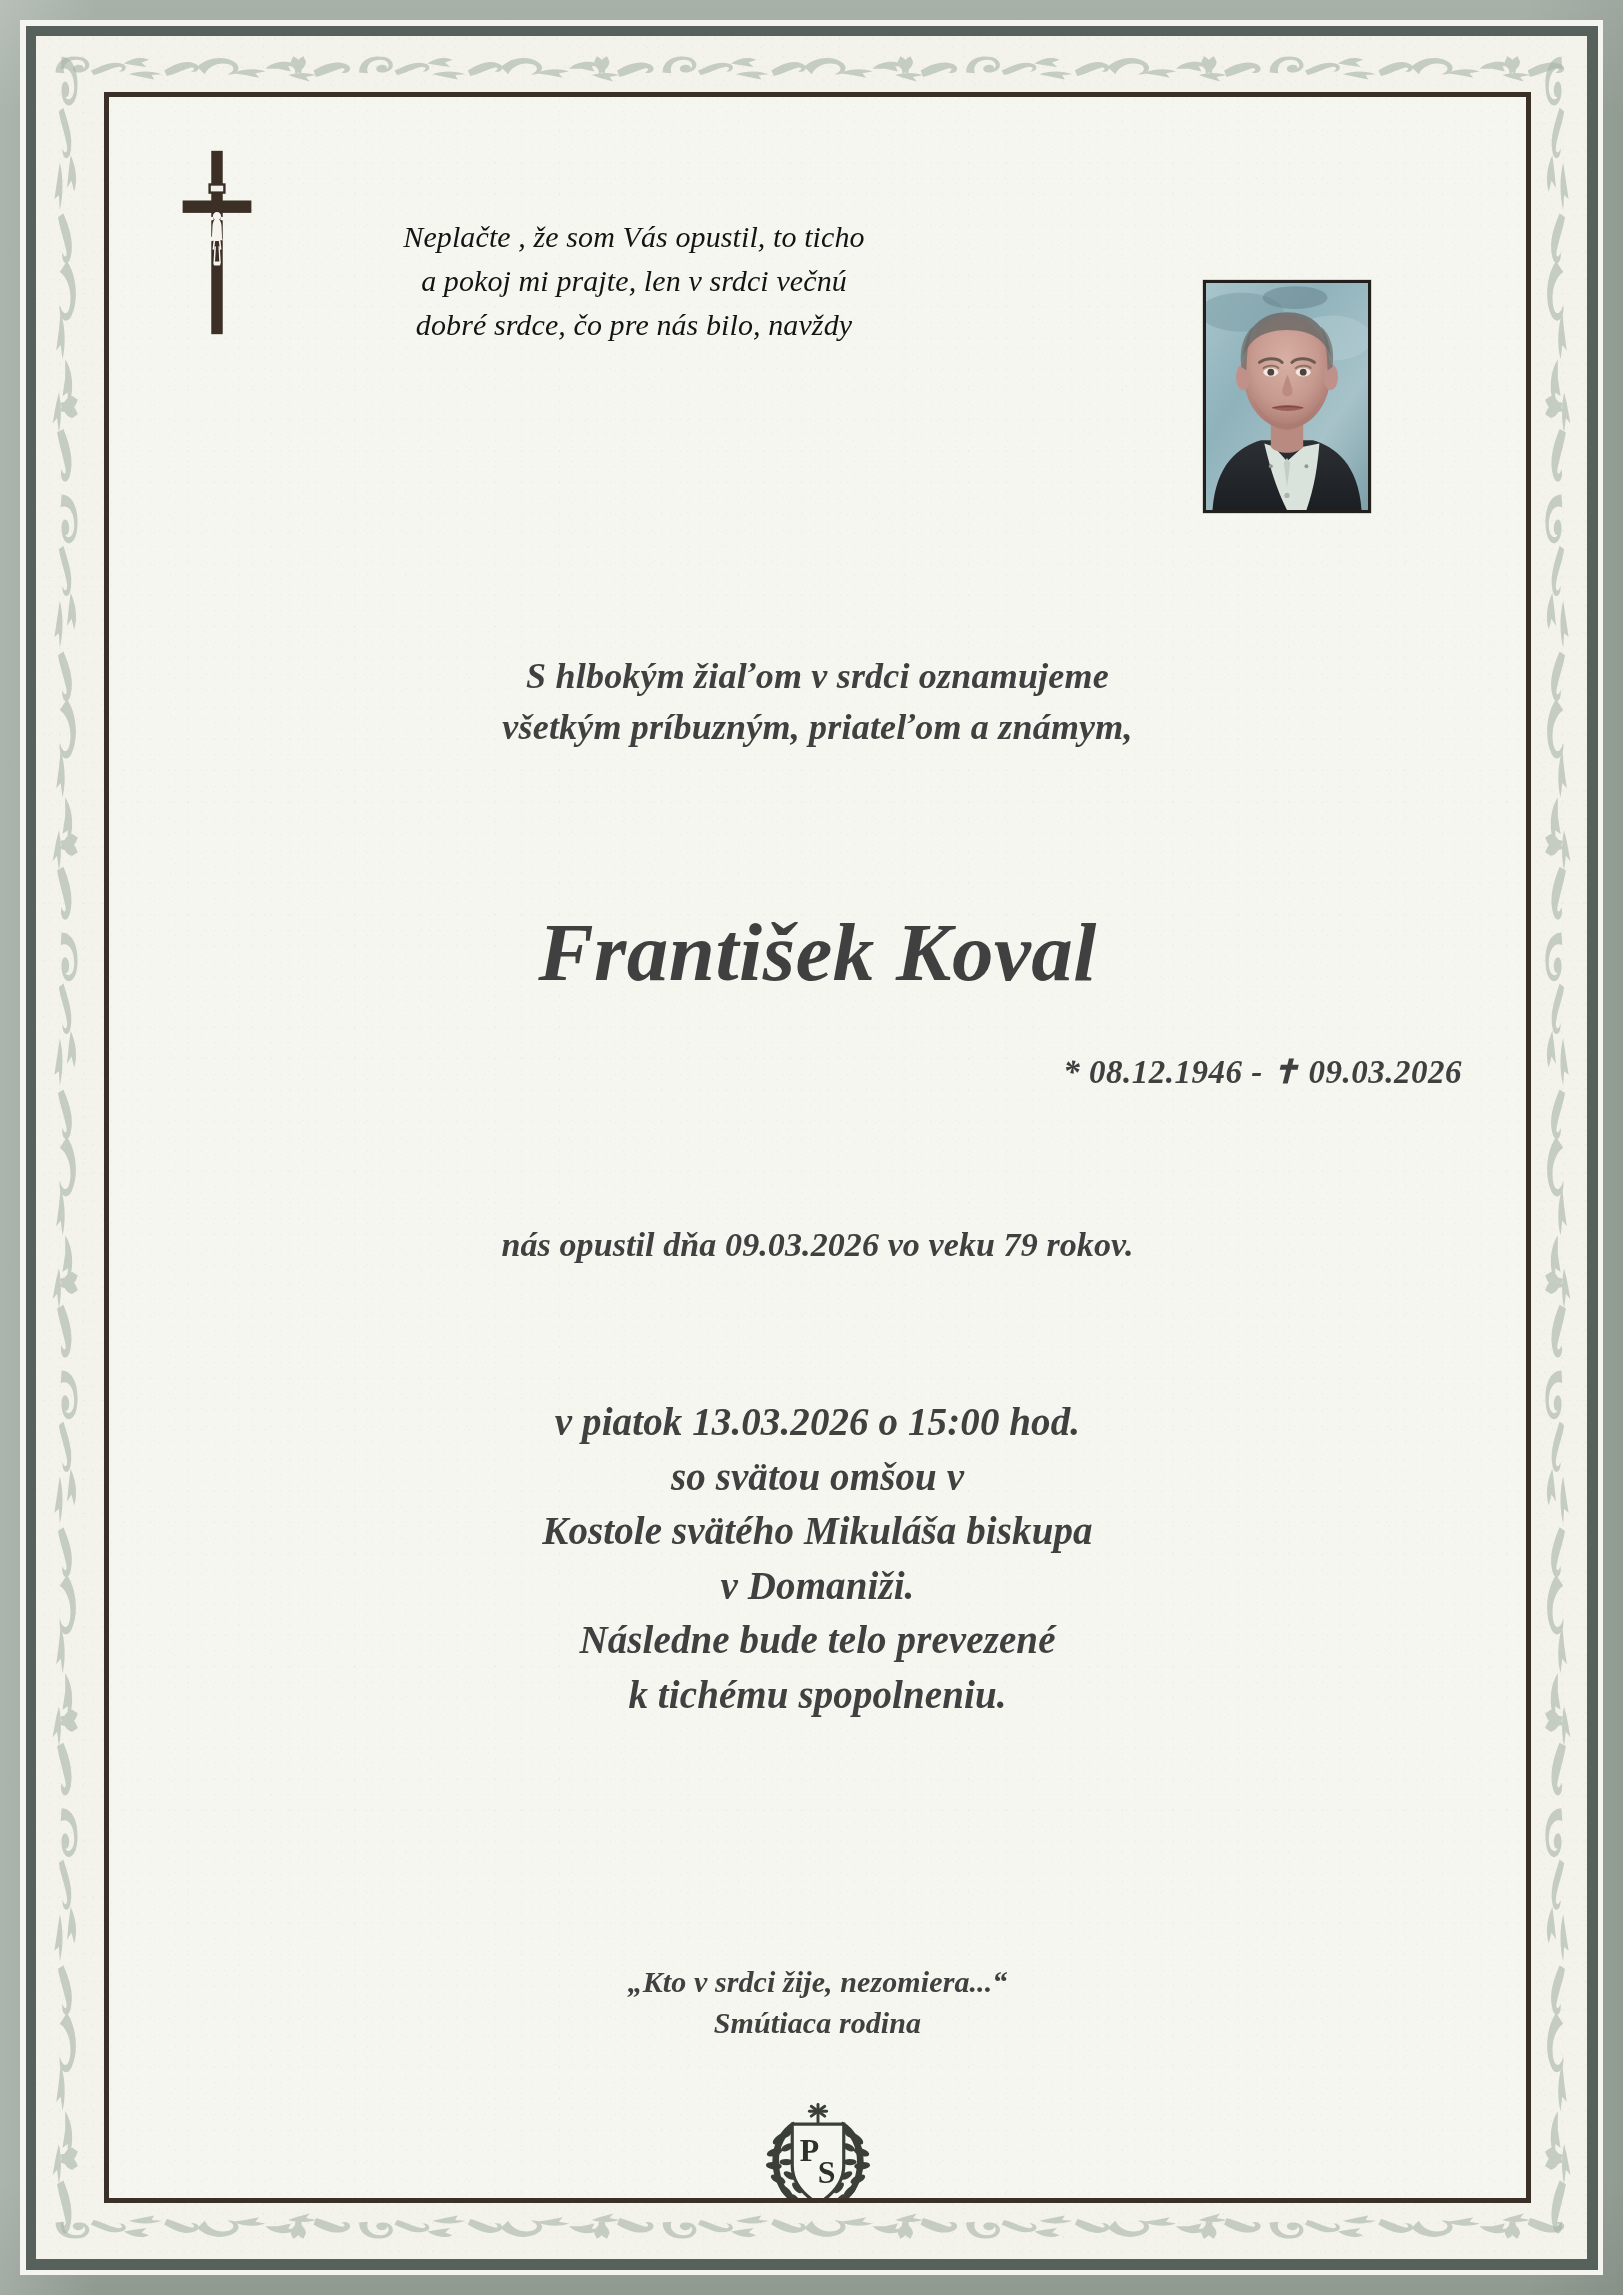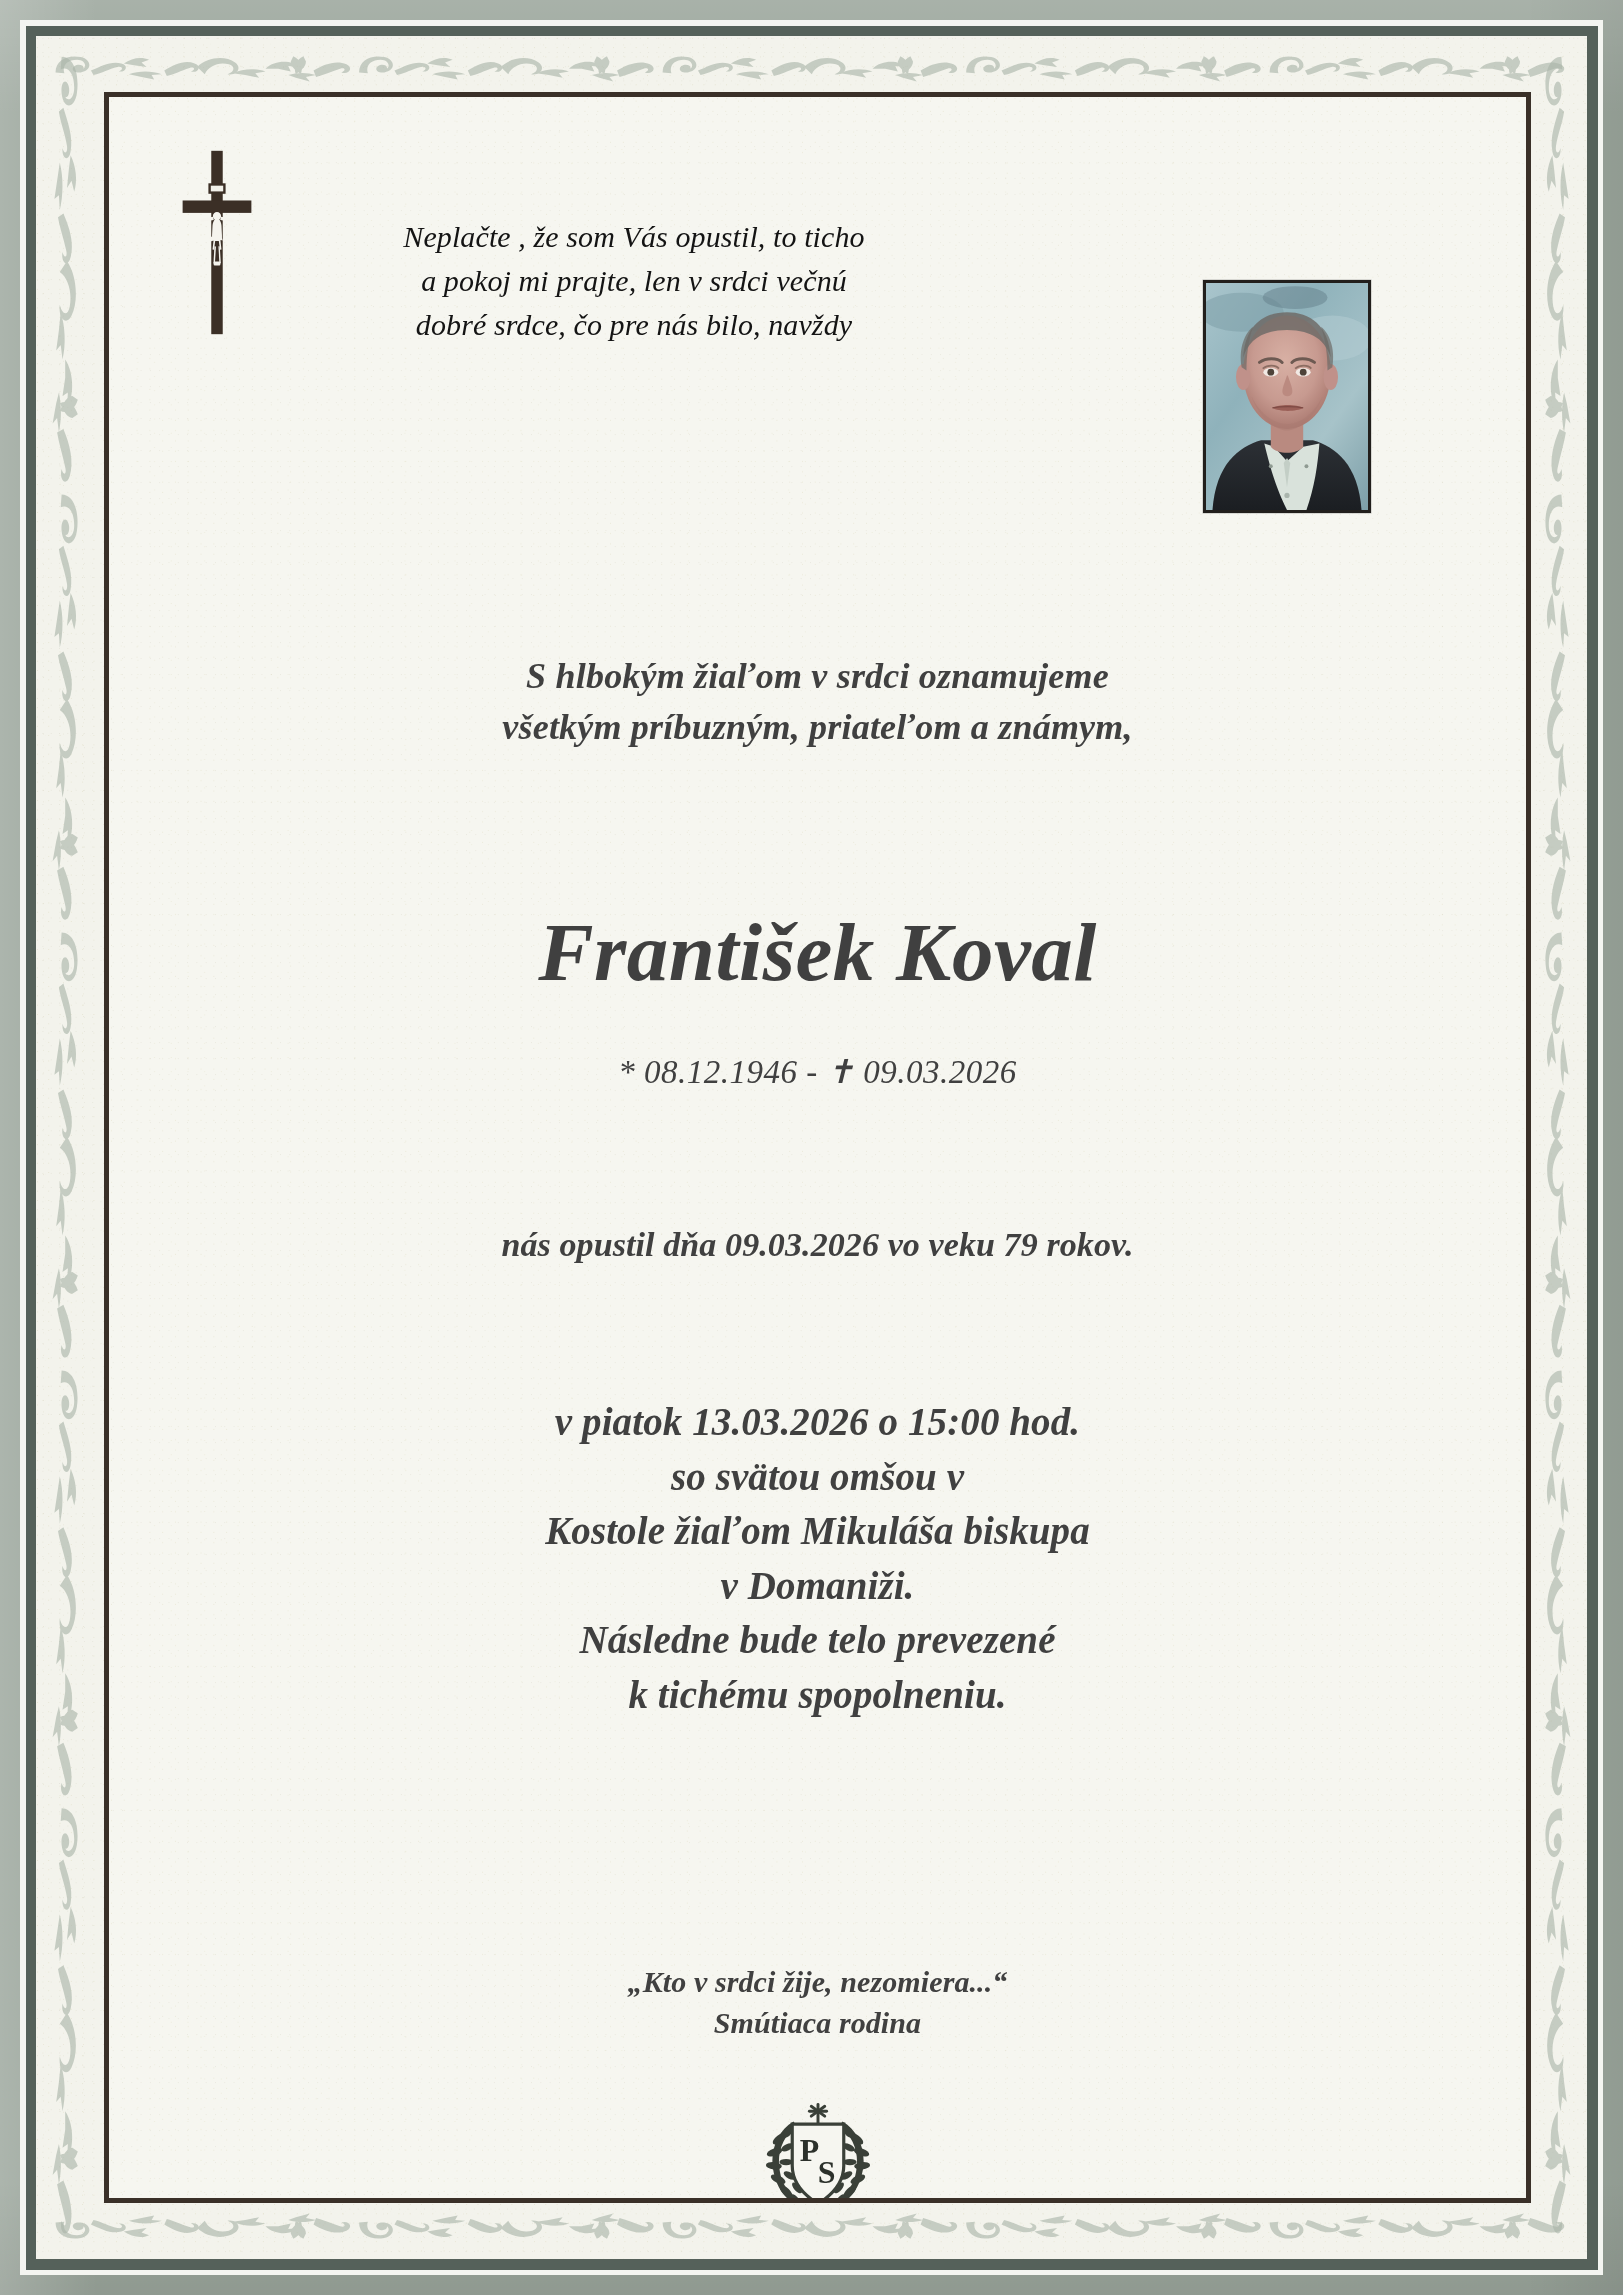--- a/index.html
+++ b/index.html
@@ -170,22 +170,23 @@
     top: 812px;
     font-size: 83px;
     font-weight: bold;
     letter-spacing: 0.5px;
     line-height: 1.05;
   }
 
   .dates {
     top: 955px;
     font-size: 33px;
-    font-weight: normal;
+    font-weight: bold;
     letter-spacing: 0.5px;
+    text-align: right;
   }
 
   .passed {
     top: 1129px;
     font-size: 34px;
     font-weight: bold;
     letter-spacing: 0.1px;
   }
 
   .farewell {
@@ -401,21 +402,21 @@
 
         <div class="tblock name">František Koval</div>
 
         <div class="tblock dates">* 08.12.1946 -  ✝ 09.03.2026</div>
 
         <div class="tblock passed">nás opustil dňa 09.03.2026 vo veku 79 rokov.</div>
 
         <div class="tblock farewell">
           <div>v piatok 13.03.2026 o 15:00 hod.</div>
           <div>so svätou omšou v</div>
-          <div>Kostole žiaľom Mikuláša biskupa</div>
+          <div>Kostole svätého Mikuláša biskupa</div>
           <div>v Domaniži.</div>
           <div>Následne bude telo prevezené</div>
           <div>k tichému spopolneniu.</div>
         </div>
 
         <div class="tblock closing">
           <div>„Kto v srdci žije, nezomiera...“</div>
           <div>Smútiaca rodina</div>
         </div>
 

